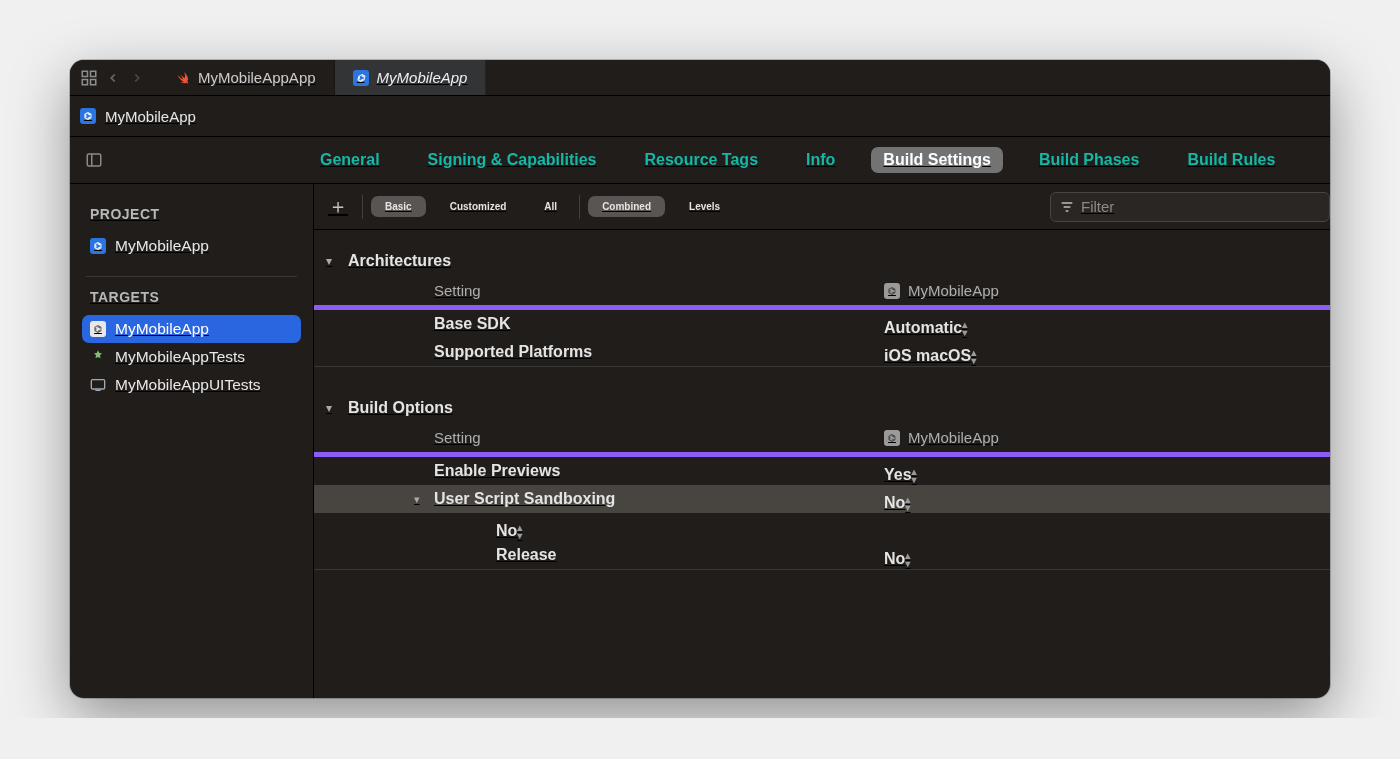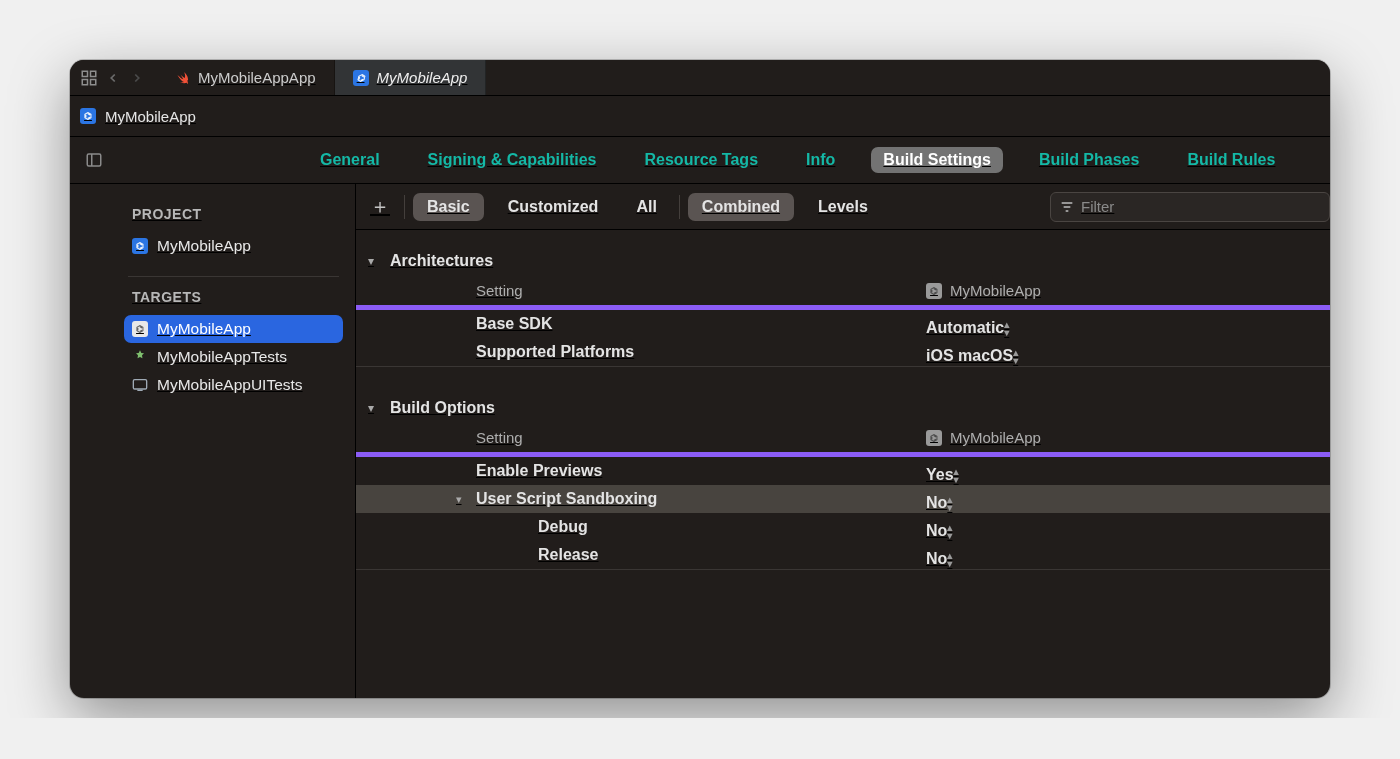--- a/index.html
+++ b/index.html
@@ -140,21 +140,20 @@
     .editor-tab.selected {
       background: #737373;
       color: #fff;
     }
 
     
     .main-split {
       display: flex;
       flex: 1;
       min-height: 0;
-      padding-left: 42px;
     }
 
     
     .sidebar {
       width: 244px;
       border-right: 1px solid #000;
       padding: 22px 12px 12px;
       color: #ddd;
     }
     .sidebar-group-label {
@@ -215,21 +214,21 @@
       font-size: 20px;
       text-align: center;
     }
     .vdiv {
       width: 1px;
       height: 24px;
       background: #443f3c;
       margin: 0 8px;
     }
     .seg-btn {
-      font-size: 16px;
+      font-size: 10px;
       color: #e4e4e4;
       padding: 5px 14px;
       border-radius: 7px;
       font-weight: 600;
     }
     .seg-btn.on {
       background: #5a5452;
     }
     .seg-group {
       display: flex;
@@ -545,21 +544,20 @@
             <div class="c2">
               <span>No</span>
               <span class="updown">
                   <span>▴</span>
                   <span>▾</span>
                 </span>
             </div>
           </div>
           <div class="row sub">
             <div class="indent indent2"></div>
-            <div class="c1">Debug</div>
             <div class="c2">
               <span>No</span>
               <span class="updown">
                   <span>▴</span>
                   <span>▾</span>
                 </span>
             </div>
           </div>
           <div class="row sub">
             <div class="indent indent2"></div>

